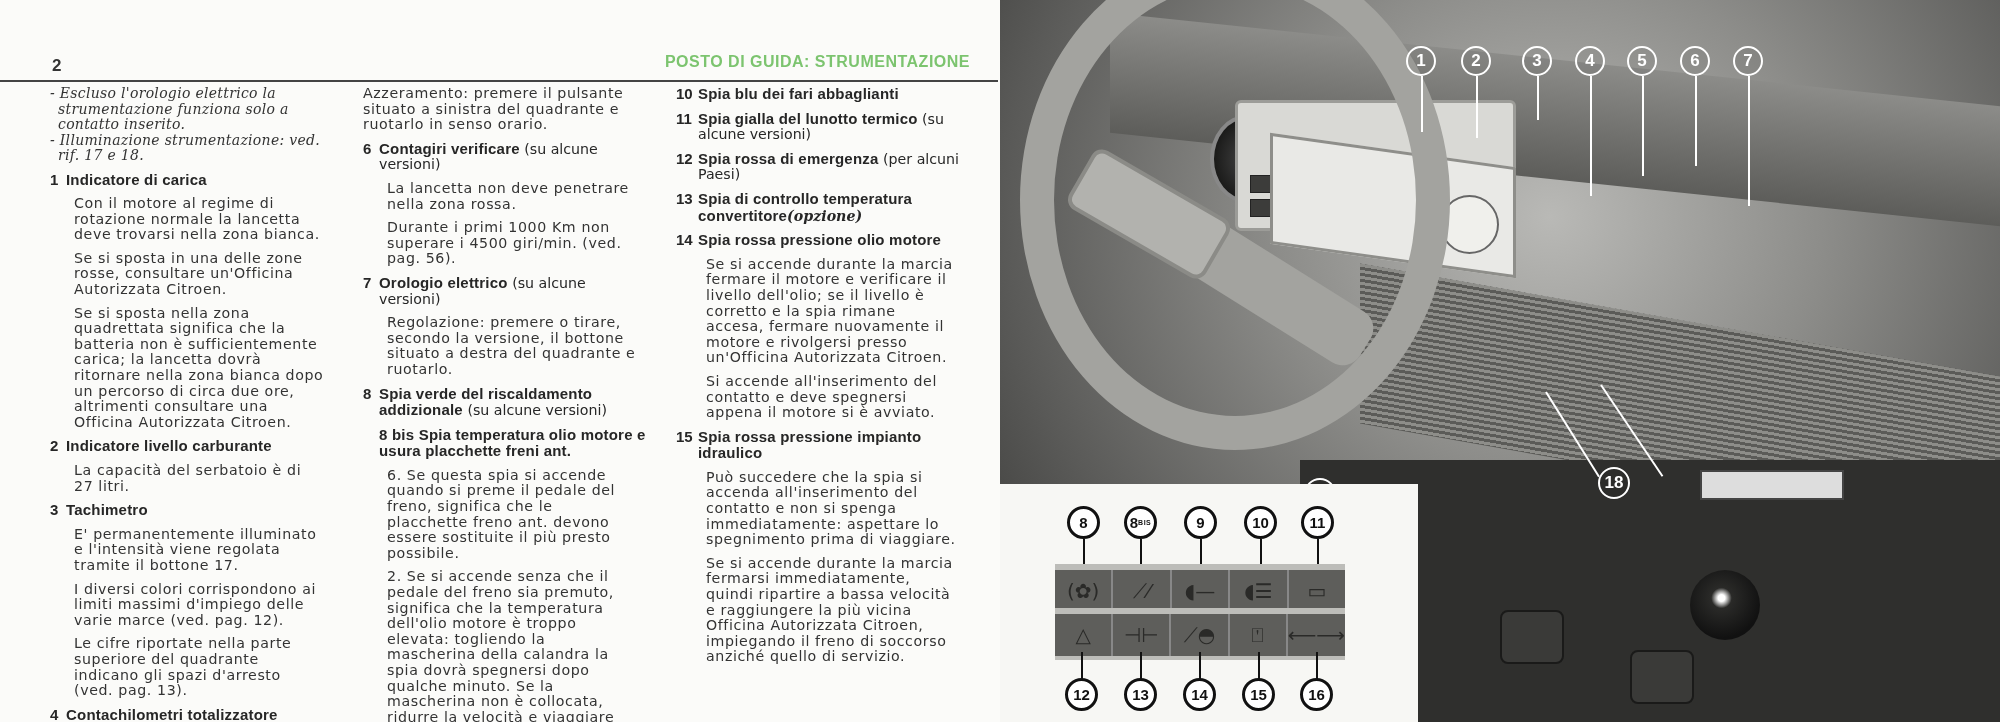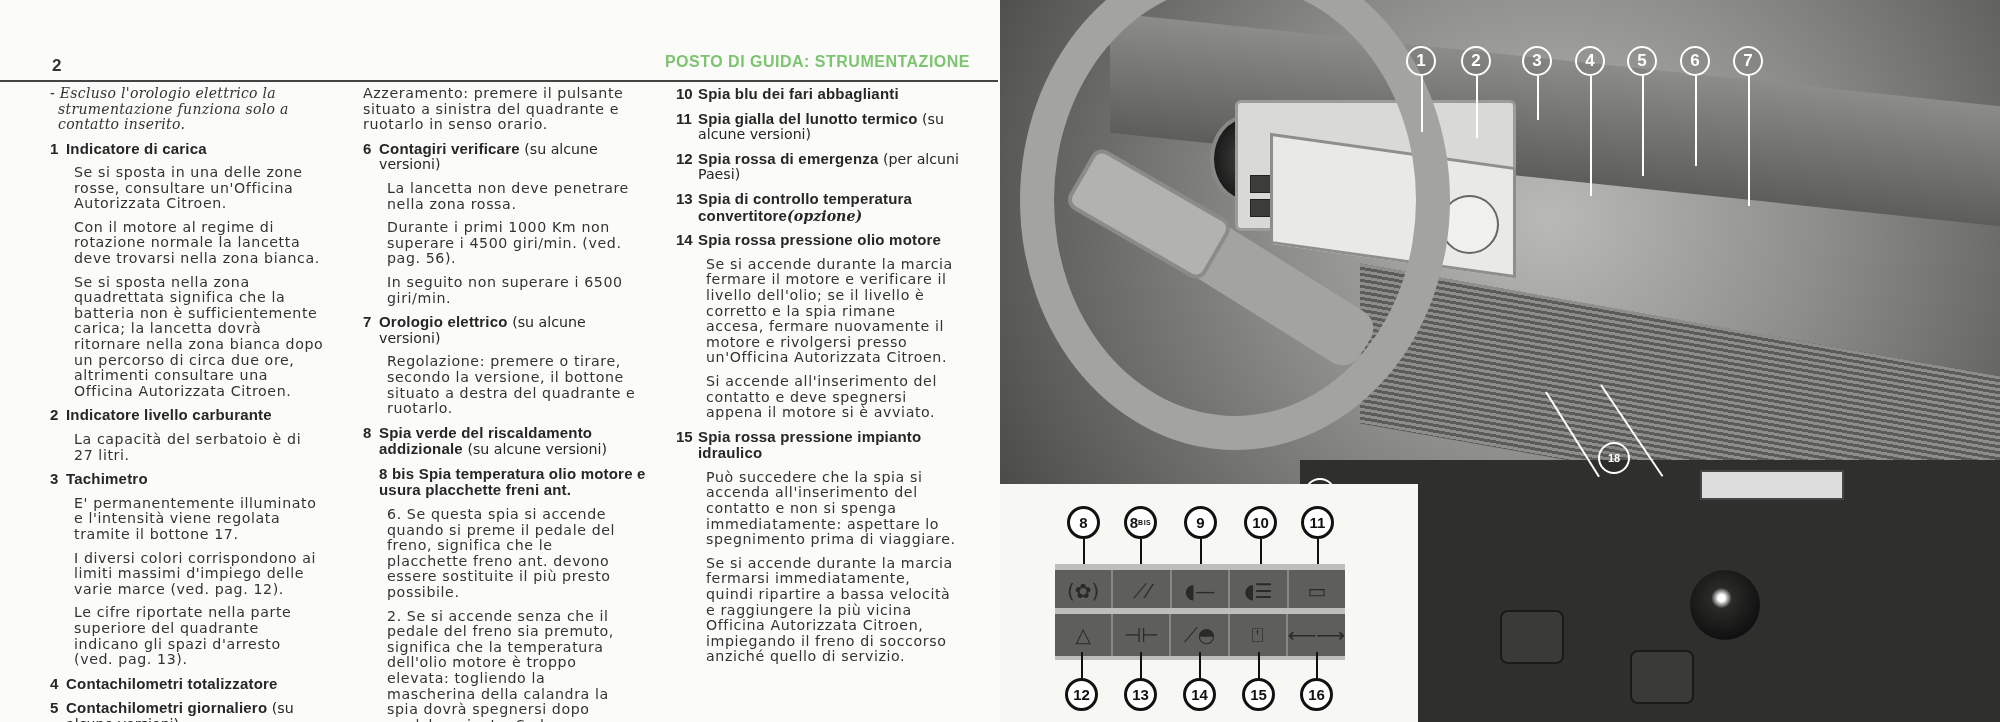--- a/index.html
+++ b/index.html
@@ -53,26 +53,27 @@
 </head>
 <body>
 
 <div class="page-left">
   <div class="page-num">2</div>
   <div class="section-title" style="color: rgb(124, 196, 111); margin-left: 34px;">POSTO DI GUIDA: STRUMENTAZIONE</div>
   <div class="rule"></div>
 
   <div class="col col1">
     <p class="note">- Escluso l'orologio elettrico la strumentazione funziona solo a contatto inserito.</p>
+    <p class="note">- Illuminazione strumentazione: ved. rif. 17 e 18.</p>
 
     <div class="item">
       <span class="num">1</span>
       <span class="title">Indicatore di carica</span>
+      <p>Con il motore al regime di rotazione normale la lancetta deve trovarsi nella zona bianca.</p>
       <p>Se si sposta in una delle zone rosse, consultare un'Officina Autorizzata Citroen.</p>
-      <p>Con il motore al regime di rotazione normale la lancetta deve trovarsi nella zona bianca.</p>
       <p>Se si sposta nella zona quadrettata significa che la batteria non è sufficientemente carica; la lancetta dovrà ritornare nella zona bianca dopo un percorso di circa due ore, altrimenti consultare una Officina Autorizzata Citroen.</p>
     </div>
 
     <div class="item">
       <span class="num">2</span>
       <span class="title">Indicatore livello carburante</span>
       <p>La capacità del serbatoio è di 27 litri.</p>
     </div>
 
     <div class="item">
@@ -95,21 +96,20 @@
   </div>
 
   <div class="col col2">
     <p class="cont">Azzeramento: premere il pulsante situato a sinistra del quadrante e ruotarlo in senso orario.</p>
 
     <div class="item">
       <span class="num">6</span>
       <span class="title">Contagiri verificare</span><span class="sub"> (su alcune versioni)</span>
       <p>La lancetta non deve penetrare nella zona rossa.</p>
       <p>Durante i primi 1000 Km non superare i 4500 giri/min. (ved. pag. 56).</p>
-      <p>In seguito non superare i 6500 giri/min.</p>
     </div>
 
     <div class="item">
       <span class="num">7</span>
       <span class="title">Orologio elettrico</span><span class="sub"> (su alcune versioni)</span>
       <p>Regolazione: premere o tirare, secondo la versione, il bottone situato a destra del quadrante e ruotarlo.</p>
     </div>
 
     <div class="item">
       <span class="num">8</span>
@@ -208,21 +208,21 @@
   <div class="callout" style="left:461px; top:46px;">2</div>
   <div class="callout" style="left:522px; top:46px;">3</div>
   <div class="callout" style="left:575px; top:46px;">4</div>
   <div class="callout" style="left:627px; top:46px;">5</div>
   <div class="callout" style="left:680px; top:46px;">6</div>
   <div class="callout" style="left:733px; top:46px;">7</div>
 
   <div class="leader" style="left:545px; top:392px; height:100px; transform:rotate(-32deg); transform-origin:top;"></div>
   <div class="leader" style="left:600px; top:385px; height:110px; transform:rotate(-34deg); transform-origin:top;"></div>
   <div class="callout" style="left:304px; top:478px; width:32px; height:32px; font-size:13px;">17</div>
-  <div class="callout" style="left:598px; top:442px; width:32px; height:32px; font-size:11px;">18</div>
+  <div class="callout" style="left:598px; top:467px; width:32px; height:32px; font-size:17px;">18</div>
 
   <div class="diagram">
 
     <div class="dcallout" style="left:67px; top:22px;">
         <span>8</span>
       </div>
     <div class="dcallout" style="left:124px; top:22px;">
         <span>8</span>
         <small>BIS</small>
       </div>

